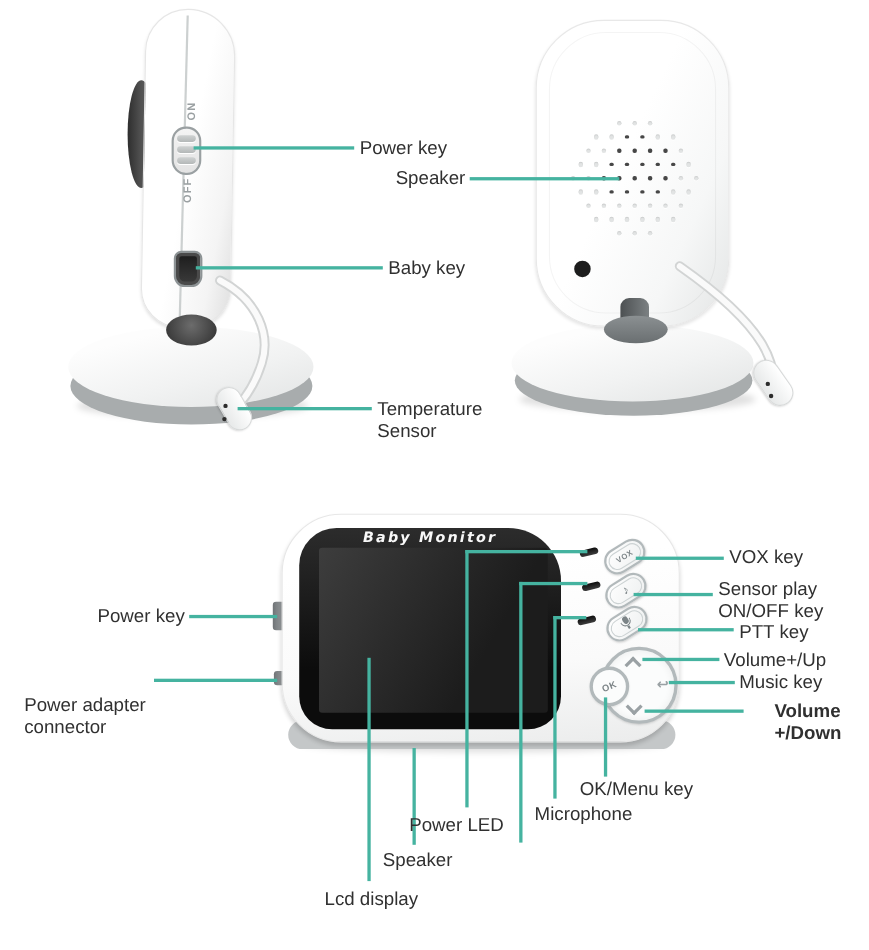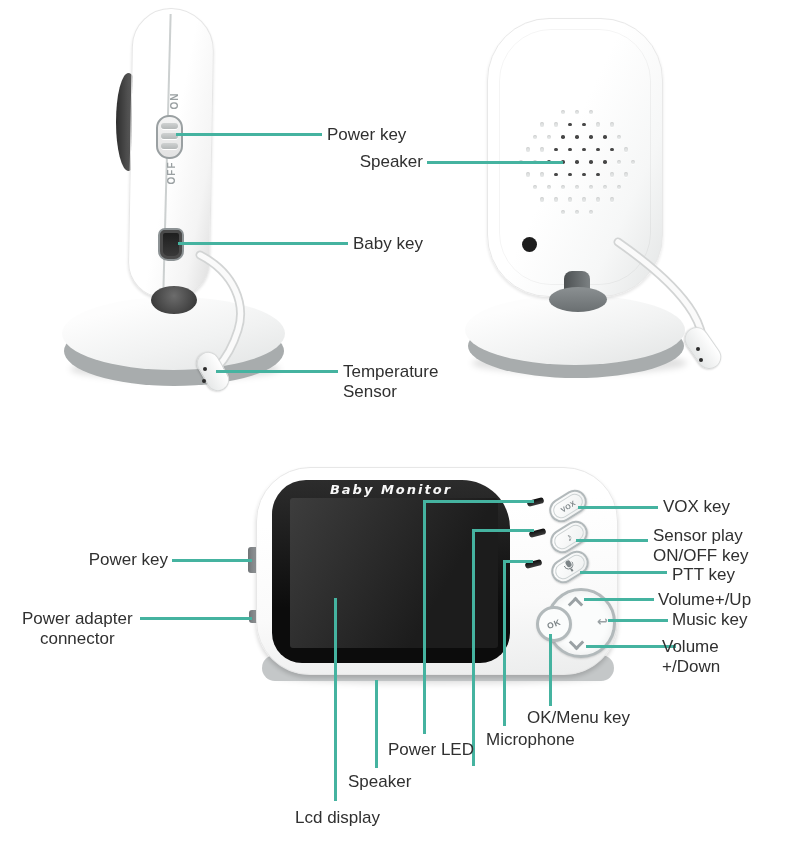--- a/index.html
+++ b/index.html
@@ -252,31 +252,31 @@
     <div class="line-v" style="left:334px;top:598px;height:203px;"></div>
   </div>
 
   <div class="callout-label" style="left:327px;top:125px;">Power key</div>
   <div class="callout-label lab-right" style="right:367px;top:152px;">Speaker</div>
   <div class="callout-label" style="left:353px;top:234px;">Baby key</div>
   <div class="callout-label" style="left:343px;top:362px;">Temperature
 Sensor</div>
 
   <div class="callout-label lab-right" style="right:622px;top:550px;">Power key</div>
-  <div class="callout-label" style="left:22px;top:609px;text-align:center;">Power adapter
+  <div class="callout-label" style="left:22px;top:631px;">Power adapter
 connector</div>
 
   <div class="callout-label" style="left:663px;top:497px;">VOX key</div>
   <div class="callout-label" style="left:653px;top:526px;">Sensor play
 ON/OFF key</div>
   <div class="callout-label" style="left:672px;top:565px;">PTT key</div>
   <div class="callout-label" style="left:658px;top:590px;">Volume+/Up</div>
   <div class="callout-label" style="left:672px;top:610px;">Music key</div>
-  <div class="callout-label" style="left:662px;top:637px;">Volume
+  <div class="callout-label" style="left:704px;top:637px;font-weight:bold;">Volume
 +/Down</div>
 
   <div class="callout-label" style="left:527px;top:708px;">OK/Menu key</div>
   <div class="callout-label" style="left:486px;top:730px;">Microphone</div>
-  <div class="callout-label" style="left:388px;top:740px;">Power LED</div>
+  <div class="callout-label" style="left:372px;top:740px;">Power LED</div>
   <div class="callout-label" style="left:348px;top:772px;">Speaker</div>
   <div class="callout-label" style="left:295px;top:808px;">Lcd display</div>
 
 </div>
 
 </body></html>

